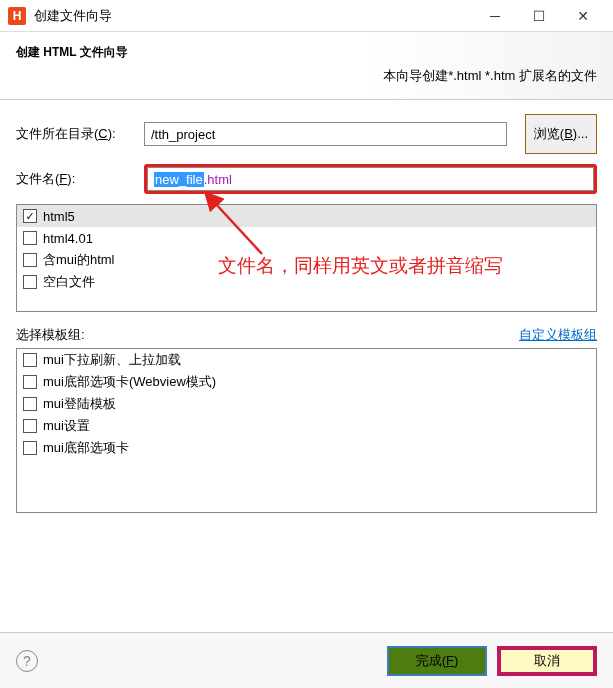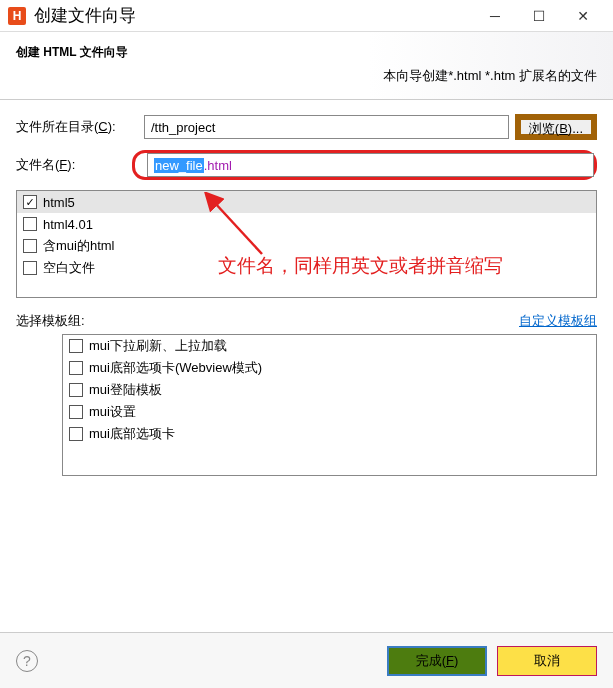--- a/index.html
+++ b/index.html
@@ -26,21 +26,21 @@
       background: #e84c1a;
       color: #fff;
       font-weight: bold;
       font-size: 12px;
       display: flex;
       align-items: center;
       justify-content: center;
       border-radius: 2px;
       margin-right: 8px;
     }
-    .titlebar-text { flex: 1; font-size: 17px; }
+    .titlebar-text { flex: 1; font-size: 13px; }
     .win-btn {
       width: 44px;
       height: 32px;
       display: flex;
       align-items: center;
       justify-content: center;
       font-size: 14px;
       color: #333;
     }
     .header {
@@ -58,51 +58,50 @@
       padding-left: 6px;
       text-align: right;
     }
     .content {
       padding: 14px 16px 8px 16px;
     }
     .form-row {
       display: flex;
       align-items: center;
       margin-bottom: 10px;
-      gap: 6px;
+      gap: 18px;
     }
     .form-label {
       width: 110px;
       font-size: 13px;
     }
     .form-label.short { width: 110px; }
     .underline { text-decoration: underline; }
     .text-input {
       flex: 1;
       height: 24px;
       border: 1px solid #888;
       padding: 2px 6px;
       font-size: 13px;
       font-family: inherit;
       background: #fff;
-      margin-left: 12px;
     }
     .browse-btn {
-      height: 26px;
+      height: 40px;
       padding: 0 8px;
-      border: 6px solid #a16207;
+      border: 1px solid #a16207;
       background: #efefef;
       font-size: 13px;
       font-family: inherit;
       cursor: pointer;
     }
     .filename-wrap {
       flex: 1;
       border: 3px solid #e32020;
-      border-radius: 13px;
+      border-radius: 3px;
       padding: 0;
       display: flex;
     }
     .filename-content {
       display: inline-flex;
       align-items: center;
     }
     .selected-text {
       background: #3399ff;
       color: #fff;
@@ -120,21 +119,21 @@
       text-decoration: underline;
       font-size: 13px;
     }
     .listbox {
       border: 1px solid #888;
       height: 108px;
       overflow-y: auto;
       margin-bottom: 14px;
       background: #fff;
     }
-    .listbox.tall { height: 142px; margin-left: 46px; }
+    .listbox.tall { height: 165px; }
     .list-item {
       display: flex;
       align-items: center;
       height: 22px;
       padding: 0 6px;
       gap: 6px;
       font-size: 13px;
     }
     .list-item.sel { background: #e5e5e5; }
     .checkbox {
@@ -185,22 +184,22 @@
       align-items: center;
       justify-content: center;
       color: #888;
       font-size: 14px;
     }
     .footer-spacer { flex: 1; }
     .footer-btn {
       width: 100px;
       height: 30px;
       margin-left: 10px;
-      border: 1px solid #be185d;
-      background: #fde047;
+      border: 4px solid #be185d;
+      background: #fef9c3;
       font-size: 13px;
       text-align: center;
       font-family: inherit;
       cursor: pointer;
     }
     .footer-btn.primary {
       border: 2px solid #3a7cc2;
       background: #4d7c0f;
     }
   </style>

